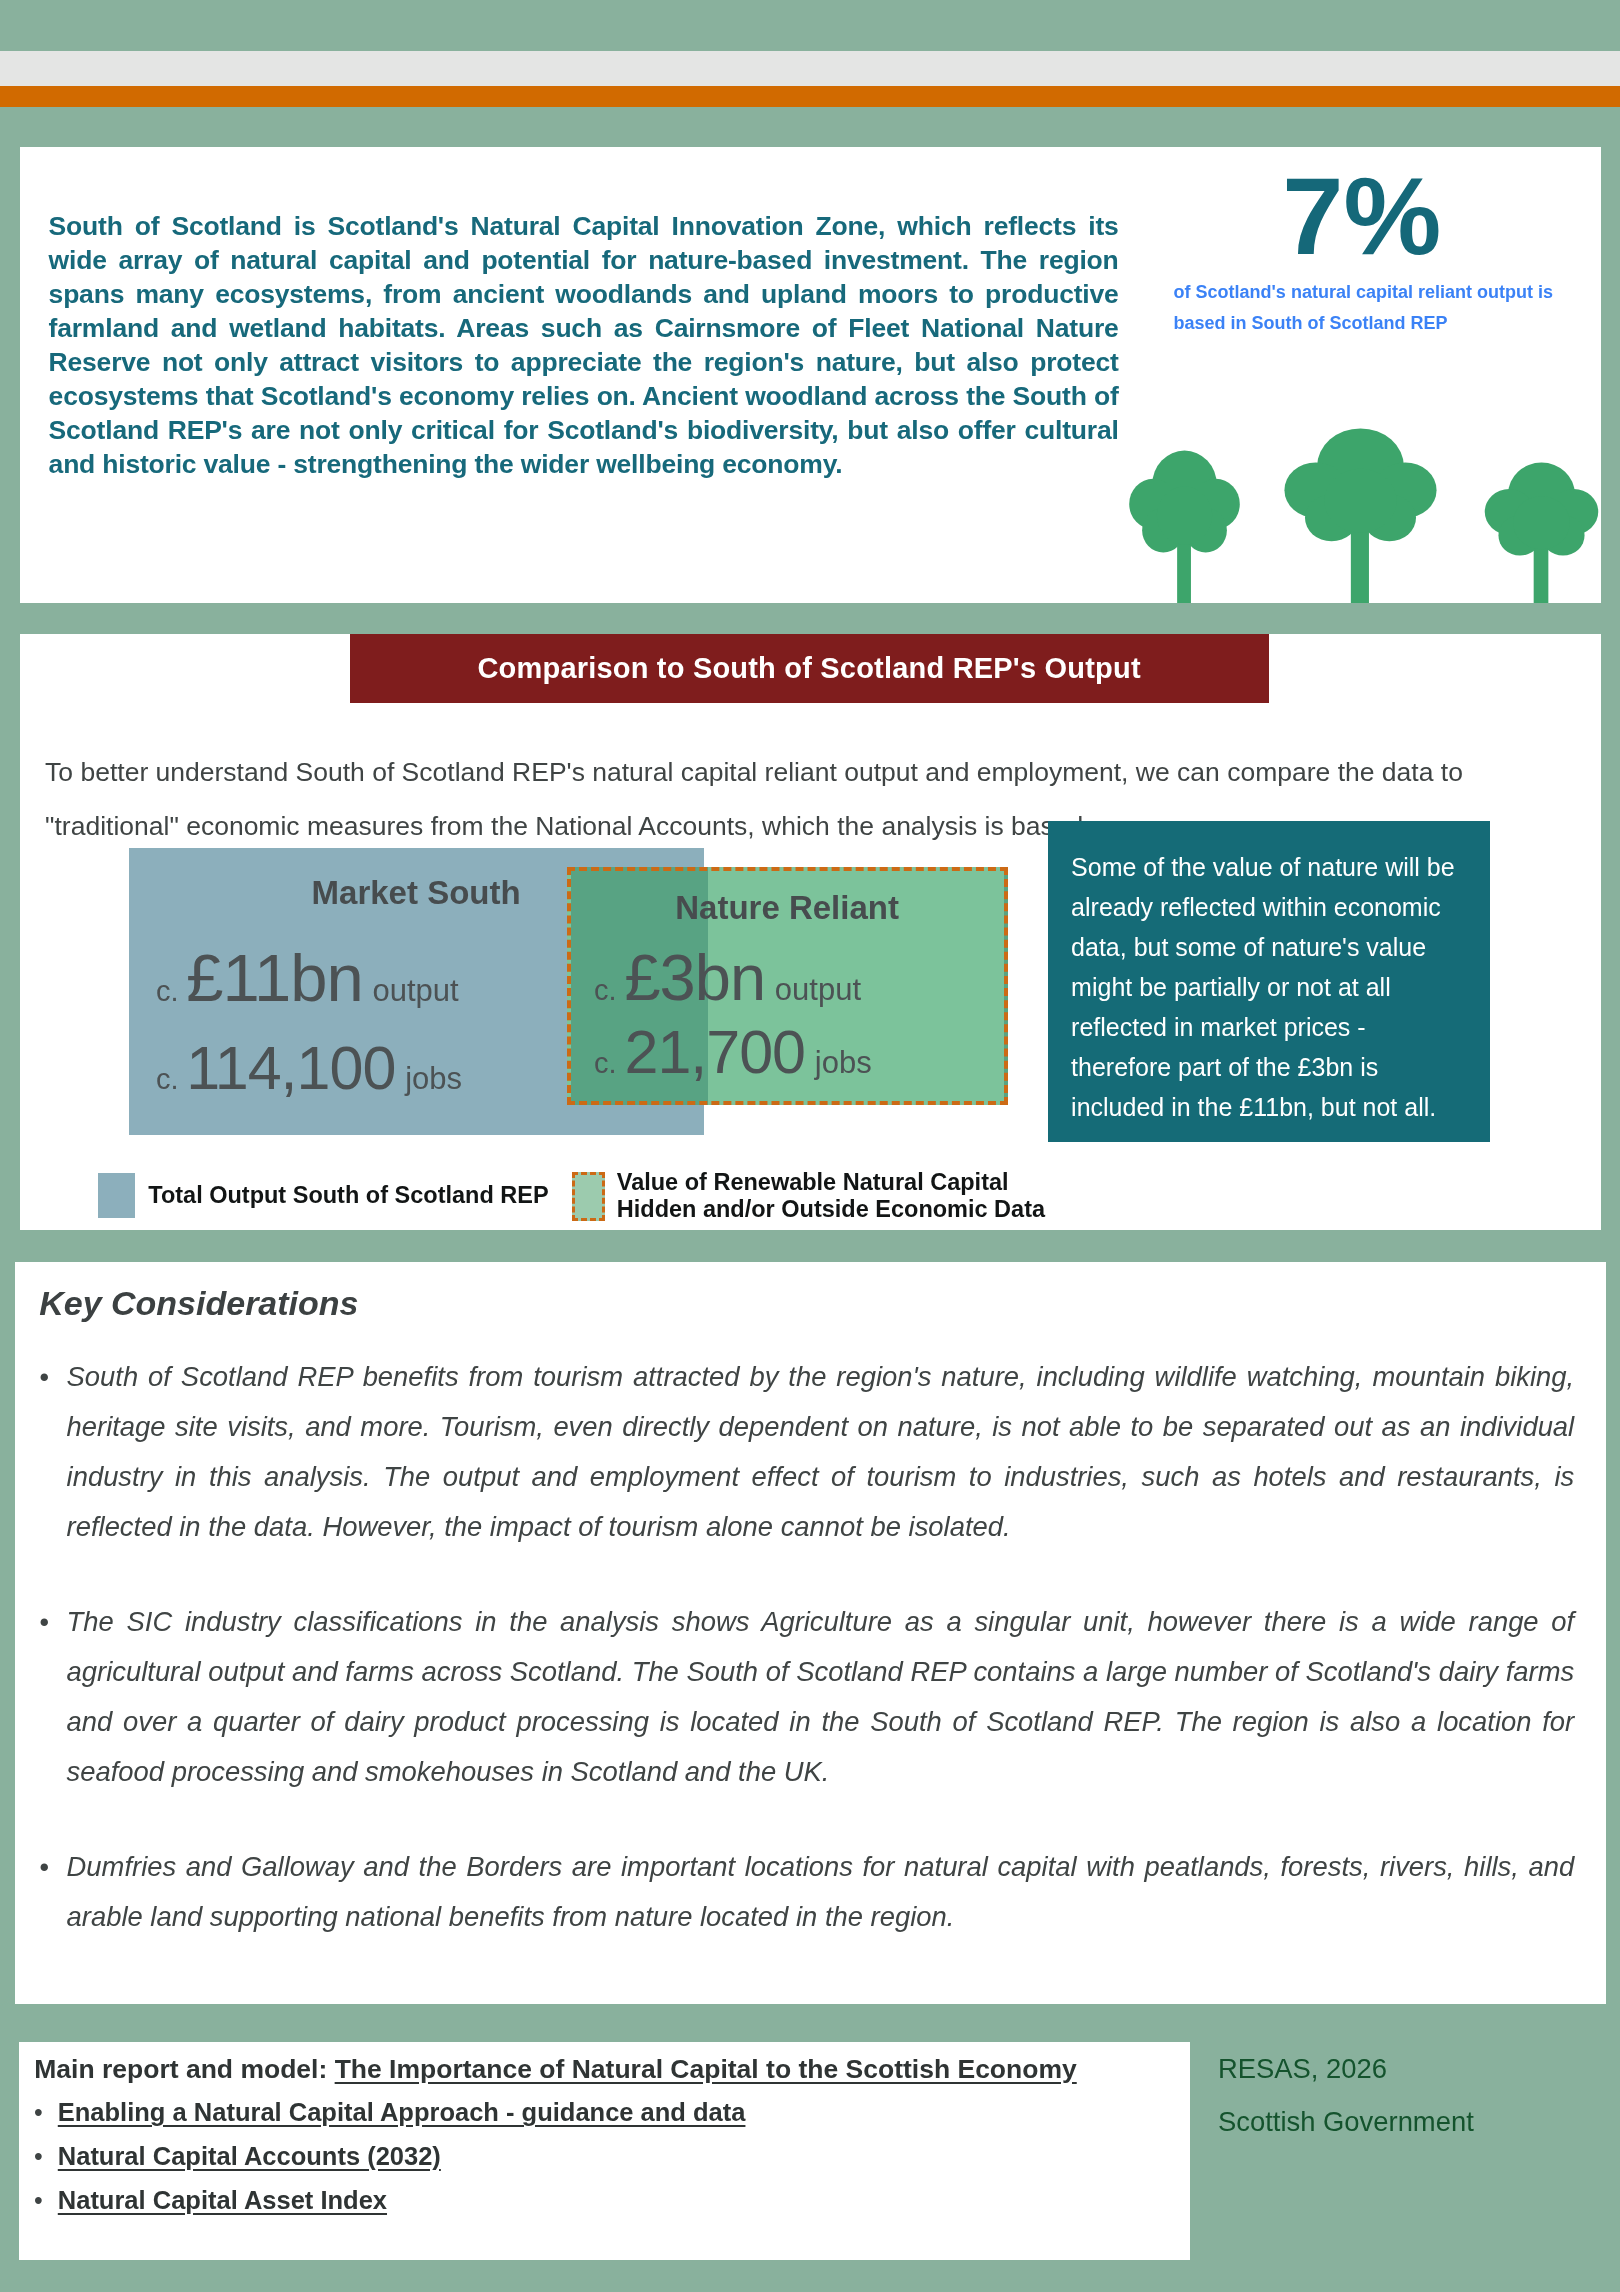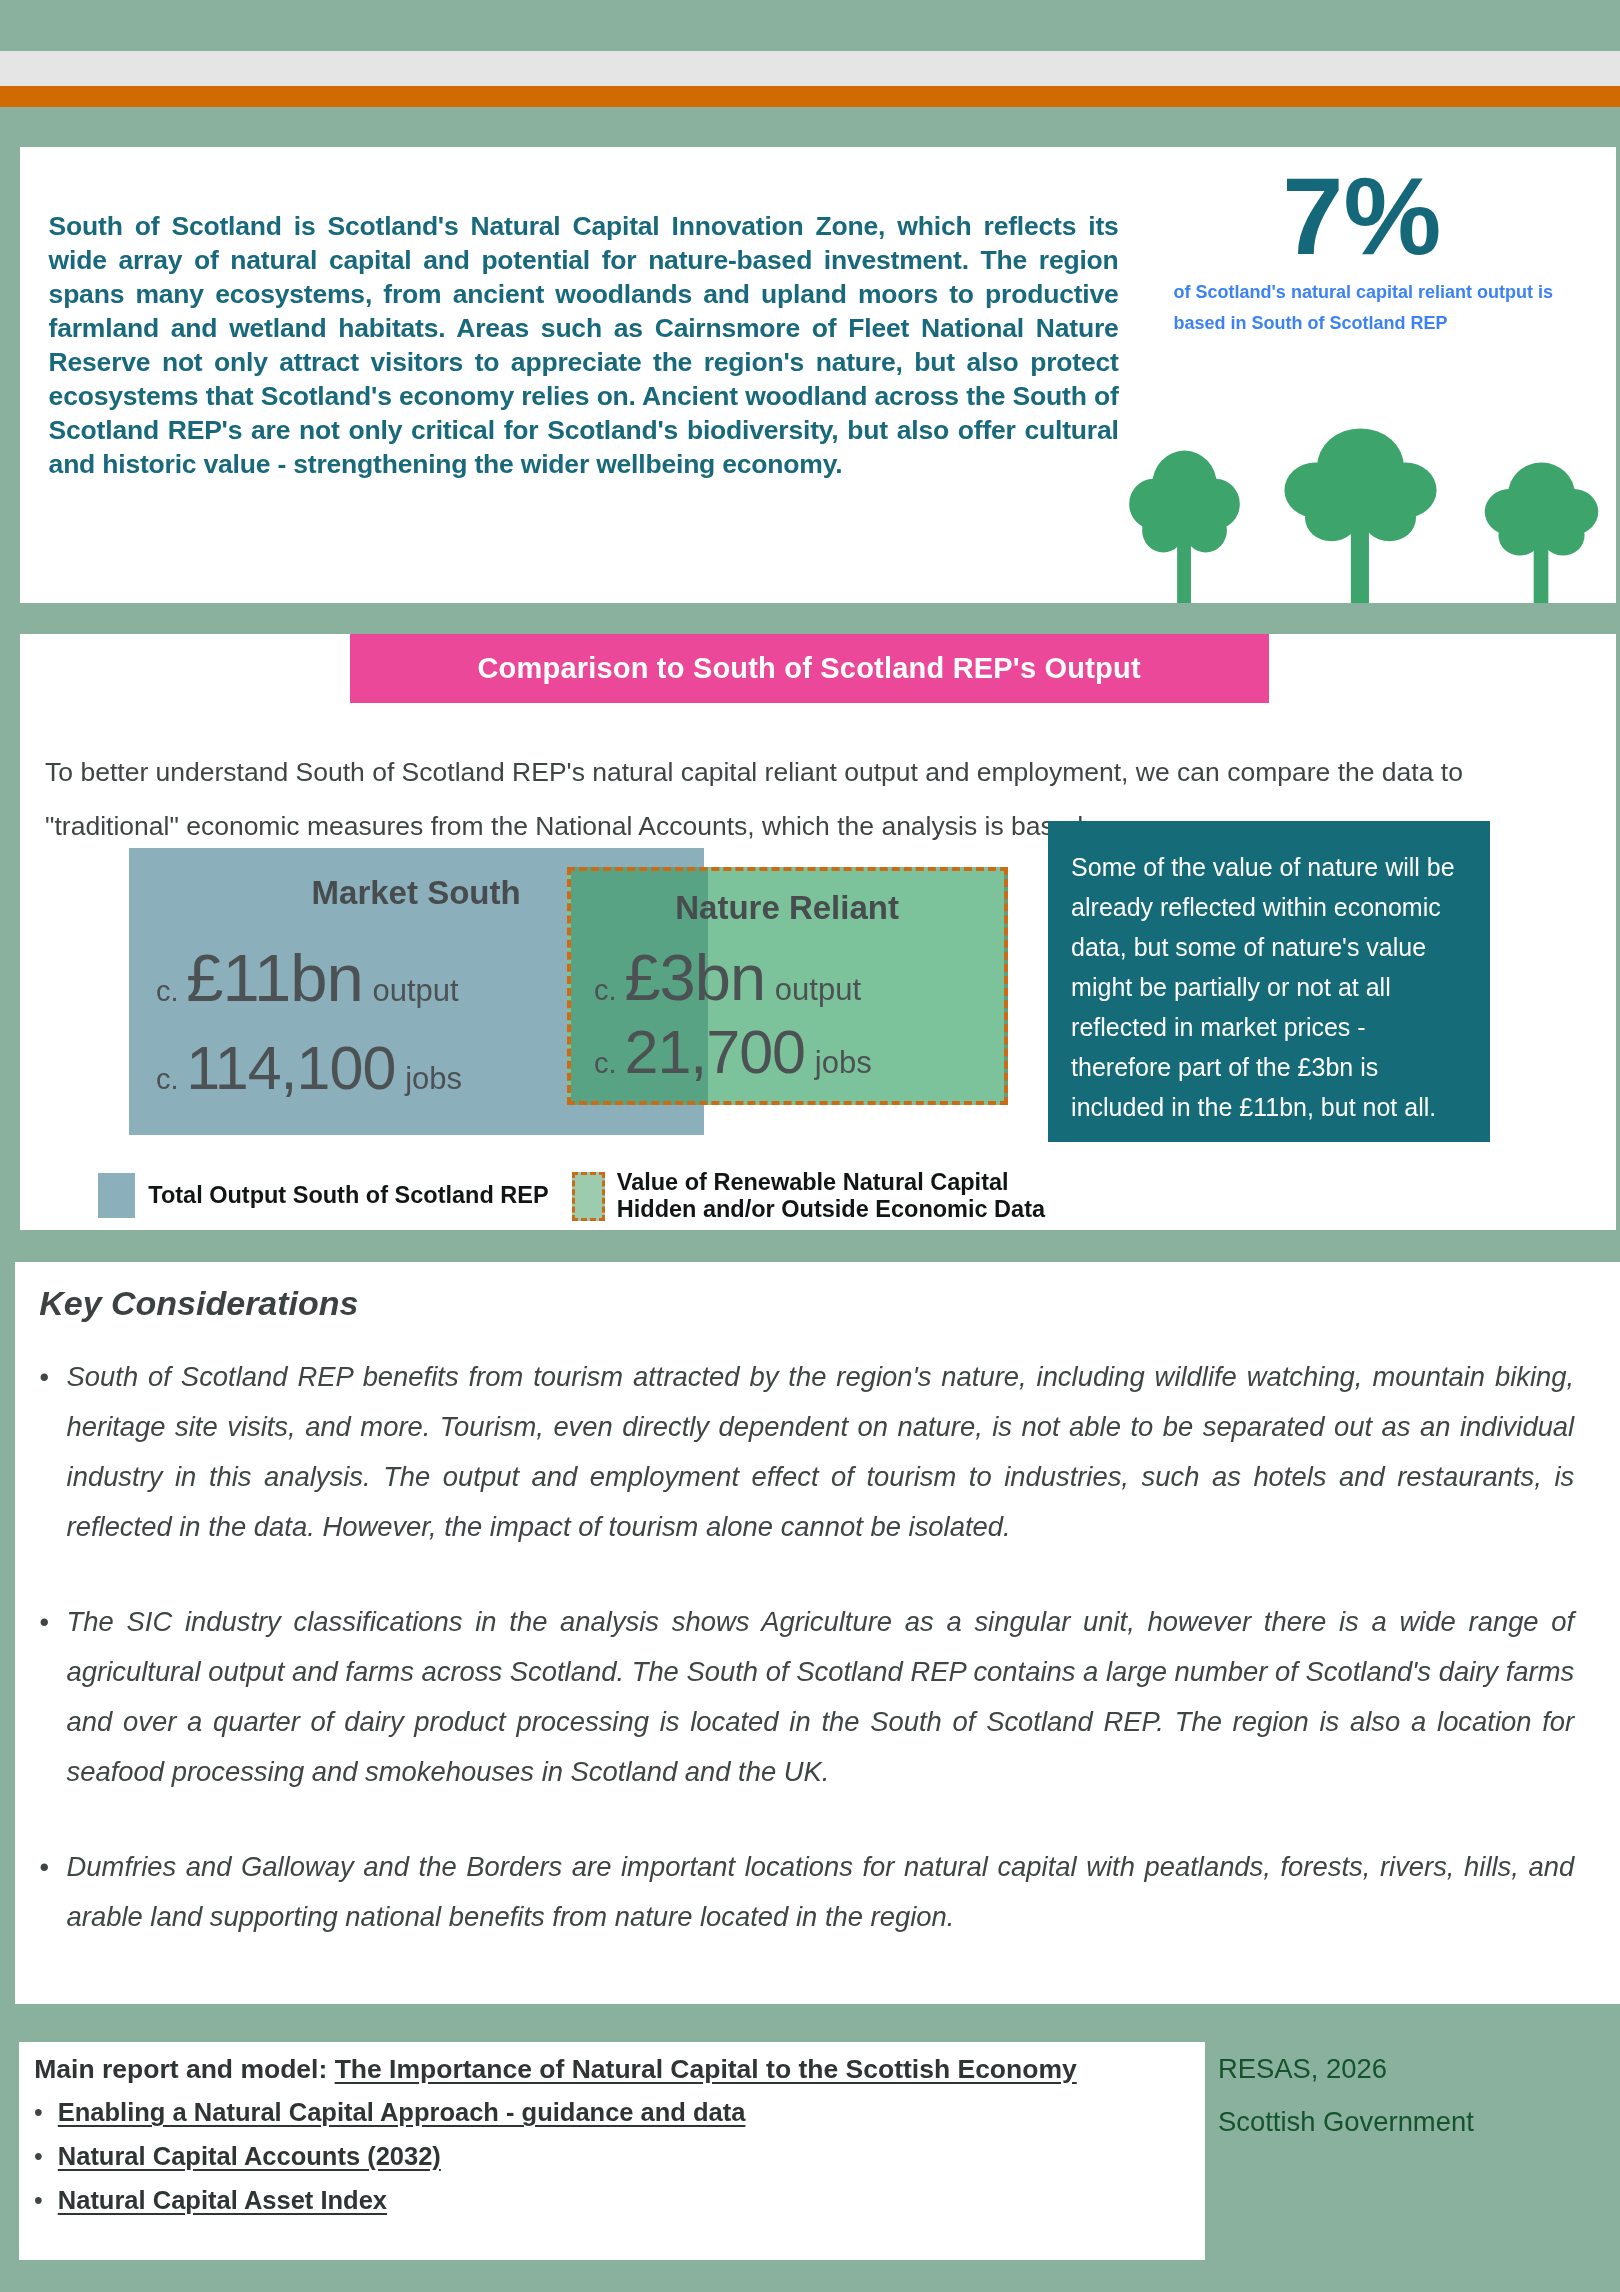--- a/index.html
+++ b/index.html
@@ -1,34 +1,34 @@
 <!DOCTYPE html>
 <html><head>
 <meta charset="utf-8">
 <style>
   html,body{margin:0;padding:0;}
   body{font-family:"Liberation Sans", sans-serif;}
   .page{position:relative;width:1620px;height:2293px;background:#89b19d;overflow:hidden;}
   .band{position:absolute;left:0;width:1620px;}
   .band-gray{top:51px;height:35px;background:#e4e5e4;}
   .band-orange{top:86px;height:20.6px;background:#d16a00;}
-  .wbox{position:absolute;background:#ffffff;padding-left:15px;}
+  .wbox{position:absolute;background:#ffffff;}
   
   .box1{left:19.6px;top:147px;width:1581px;height:456px;}
   .intro-par{position:absolute;left:29px;top:35px;width:1070px;
     color:#17697b;font-size:26.5px;line-height:34px;font-weight:600;
     text-align:justify;letter-spacing:-0.2px;}
   .stat{position:absolute;left:1117px;top:13.7px;width:470px;}
   .stat-value{font-size:110px;font-weight:bold;color:#156879;text-align:center;line-height:1.0;margin-left:-19.6px;}
   .stat-caption{margin:5.9px 0 0 37px;width:412px;color:#3b82f6;font-size:18px;line-height:31px;font-weight:600;}
   .trees{position:absolute;left:1100px;bottom:0;width:490px;display:flex;align-items:flex-end;justify-content:space-between;}
   .tree{display:block;}
   
   .box2{left:19.6px;top:634px;width:1581px;height:596px;}
-  .banner{position:absolute;left:330px;top:0;width:919px;height:69px;background:#ec4899;
+  .banner{position:absolute;left:330px;top:0;width:919px;height:69px;background:#7f1d1d;
     display:flex;align-items:center;justify-content:center;}
   .banner span{color:#ffffff;font-size:29px;font-weight:600;letter-spacing:0.2px;}
   .comp-intro{position:absolute;left:25.5px;top:84px;width:1535px;color:#3f4444;
     font-size:26.5px;line-height:54px;font-weight:500;}
   .market-box{position:absolute;left:109px;top:214px;width:575px;height:287px;background:#8cafbc;}
   .nature-box{position:absolute;left:547px;top:233px;width:433px;height:230px;
     background:linear-gradient(90deg,#58a383 0 31.7%,#7cc39b 31.7%);
     border:4.9px dashed #cc6a15;z-index:2;}
   .comp-title{text-align:center;font-size:33px;font-weight:bold;color:#474c4e;}
   .market-box .comp-title{margin-top:25.5px;}

